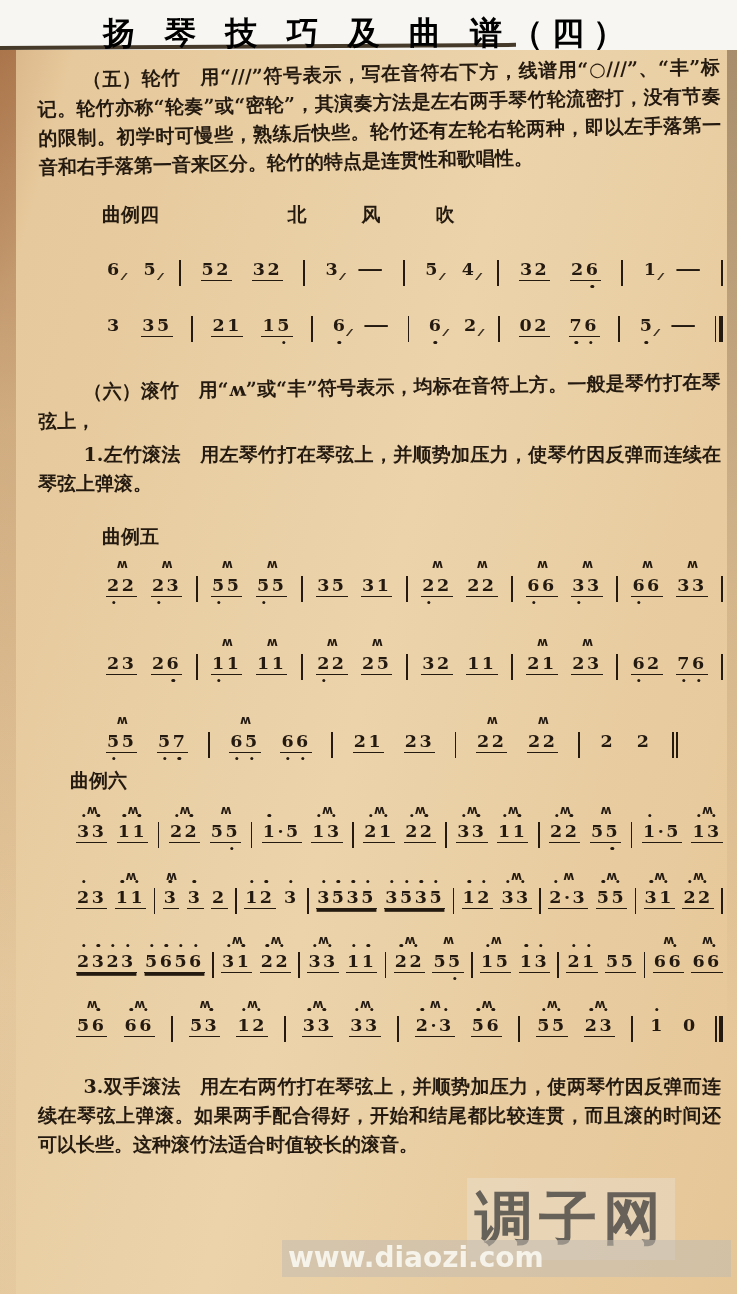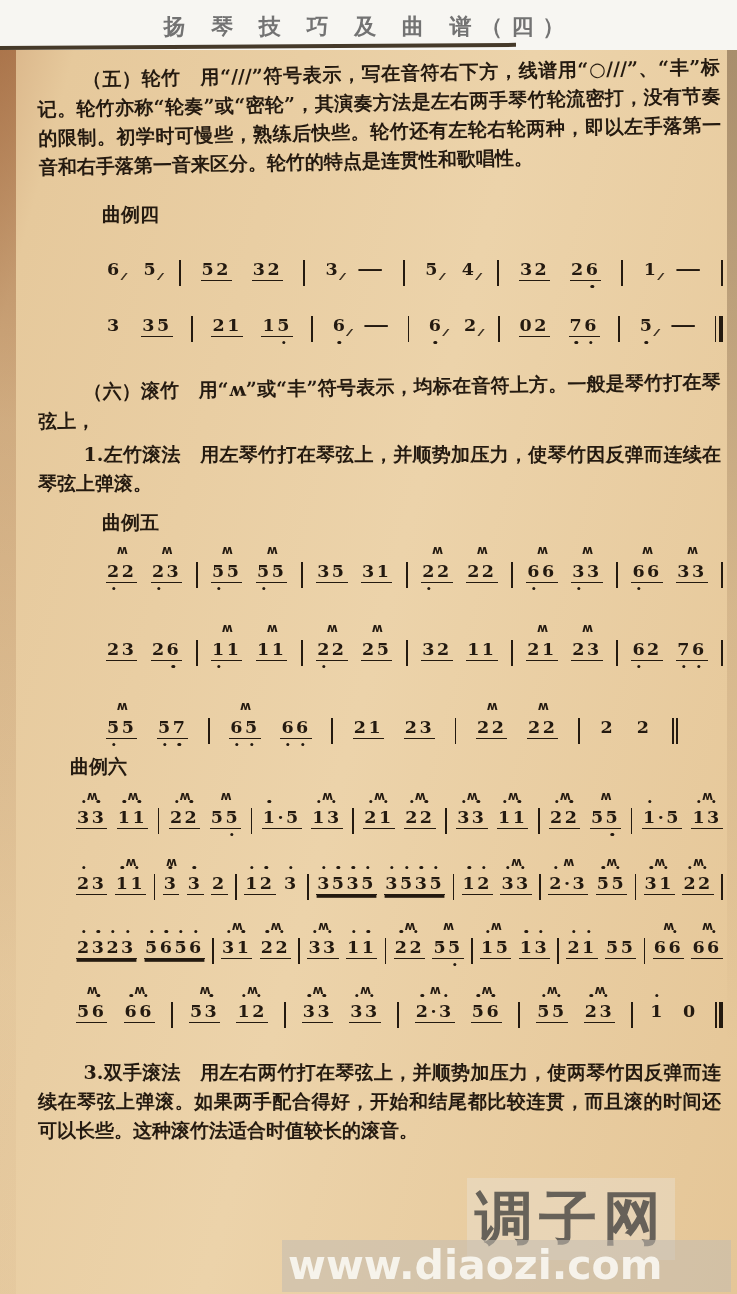--- a/index.html
+++ b/index.html
@@ -1,20 +1,20 @@
 <!DOCTYPE html>
 <html><head>
 <meta charset="utf-8">
 <style>
   html,body{margin:0;padding:0;}
   body{width:737px;height:1294px;position:relative;overflow:hidden;background:#f7f6f2;
        font-family:"DejaVu Serif","Liberation Serif",serif;color:#241a10;}
   
   .titlebar{position:absolute;top:12px;left:0;width:100%;text-align:center;
-            font-size:22px;font-weight:bold;letter-spacing:9px;color:#737373;z-index:3;}
+            font-size:32px;font-weight:bold;letter-spacing:9px;color:#000000;z-index:3;}
   
   .paper{position:absolute;top:50px;left:0;right:0;bottom:0;
          background:linear-gradient(105deg,#d9b488 0%,#e6c99c 7%,#ecd3aa 50%,#e5c697 100%);
          box-sizing:border-box;padding:4px 10px 0 30px;}
   .paper .topedge{position:absolute;top:-4px;left:0;width:70%;height:4px;background:#463a2a;
          transform:rotate(-0.35deg);transform-origin:left bottom;}
   .edge-l{position:absolute;left:0;top:0;bottom:0;width:16px;
          background:linear-gradient(to bottom,rgba(140,75,35,.6),rgba(150,95,55,.28) 30%,rgba(150,95,55,.05) 75%);}
   .edge-r{position:absolute;right:0;top:0;bottom:0;width:10px;
          background:linear-gradient(to bottom,rgba(70,45,25,.4),rgba(110,70,40,.15) 45%,rgba(110,70,40,0) 80%);}
@@ -49,38 +49,39 @@
   .roll{font-size:9px;font-style:italic;position:relative;top:5px;left:1px;letter-spacing:-2px;}
   .bar{display:inline-flex;align-items:center;gap:2.5px;height:26px;margin-top:16px;}
   .bar i{display:block;width:1.7px;height:26px;background:#241a10;}
   .bar i.thick{width:4px;}
   
   .wm-name{position:absolute;left:467px;top:1178px;z-index:5;
         font-size:58px;font-weight:bold;letter-spacing:6px;color:rgba(75,72,68,.82);
         background:rgba(235,230,220,.38);padding:2px 8px;
         font-family:"DejaVu Sans","Liberation Sans",sans-serif;}
   .wm-url{position:absolute;left:282px;top:1240px;right:6px;z-index:5;
-        font-size:41px;font-weight:bold;color:rgba(248,246,240,.92);
+        font-size:28px;font-weight:bold;color:rgba(248,246,240,.92);
         background:rgba(195,188,176,.55);padding:1px 0 3px 6px;letter-spacing:0px;
         font-family:"DejaVu Sans","Liberation Sans",sans-serif;white-space:nowrap;}
 </style>
 </head>
 <body>
 
 <div class="titlebar">扬 琴 技 巧 及 曲 谱（四）</div>
 
 <div class="paper">
   <div class="topedge"></div>
   <div class="edge-l"></div>
   <div class="edge-r"></div>
 
   <p class="para indent tilt1">（五）轮竹　用“///”符号表示，写在音符右下方，线谱用“○///”、“丰”标记。轮竹亦称“轮奏”或“密轮”，其演奏方法是左右两手琴竹轮流密打，没有节奏的限制。初学时可慢些，熟练后快些。轮竹还有左轮右轮两种，即以左手落第一音和右手落第一音来区分。轮竹的特点是连贯性和歌唱性。</p>
 
   <div class="exline">
     <span class="b">曲例四</span>
+    <span class="songtitle">北　风　吹</span>
   </div>
   <div class="mrow" style="margin-top:16px">
       <span class="grp"><span class="chs"><span class="ch">6</span></span><span class="roll">⁄⁄⁄</span></span>
       <span class="grp"><span class="chs"><span class="ch">5</span></span><span class="roll">⁄⁄⁄</span></span>
       <span class="bar">
         <i></i>
       </span>
       <span class="grp u1"><span class="chs"><span class="ch">5</span><span class="ch">2</span></span></span>
       <span class="grp u1"><span class="chs"><span class="ch">3</span><span class="ch">2</span></span></span>
       <span class="bar">
@@ -137,21 +138,21 @@
       <span class="grp"><span class="chs"><span class="ch dash">—</span></span></span>
       <span class="bar">
         <i></i>
         <i class="thick"></i>
       </span>
     </div>
 
   <p class="para indent tilt2" style="margin-top:30px">（六）滚竹　用“ʍ”或“丰”符号表示，均标在音符上方。一般是琴竹打在琴弦上，</p>
   <p class="para indent" style="margin-top:4px">1.左竹滚法　用左琴竹打在琴弦上，并顺势加压力，使琴竹因反弹而连续在琴弦上弹滚。</p>
 
-  <div class="exlabel" style="margin-top:12px">曲例五</div>
+  <div class="exlabel" style="margin-top:26px">曲例五</div>
   <div class="mrow" style="margin-top:10px">
       <span class="grp u1"><span class="trem">ʍ</span><span class="chs"><span class="ch lo">2</span><span class="ch">2</span></span></span>
       <span class="grp u1"><span class="trem">ʍ</span><span class="chs"><span class="ch lo">2</span><span class="ch">3</span></span></span>
       <span class="bar">
         <i></i>
       </span>
       <span class="grp u1"><span class="trem">ʍ</span><span class="chs"><span class="ch lo">5</span><span class="ch">5</span></span></span>
       <span class="grp u1"><span class="trem">ʍ</span><span class="chs"><span class="ch lo">5</span><span class="ch">5</span></span></span>
       <span class="bar">
         <i></i>

